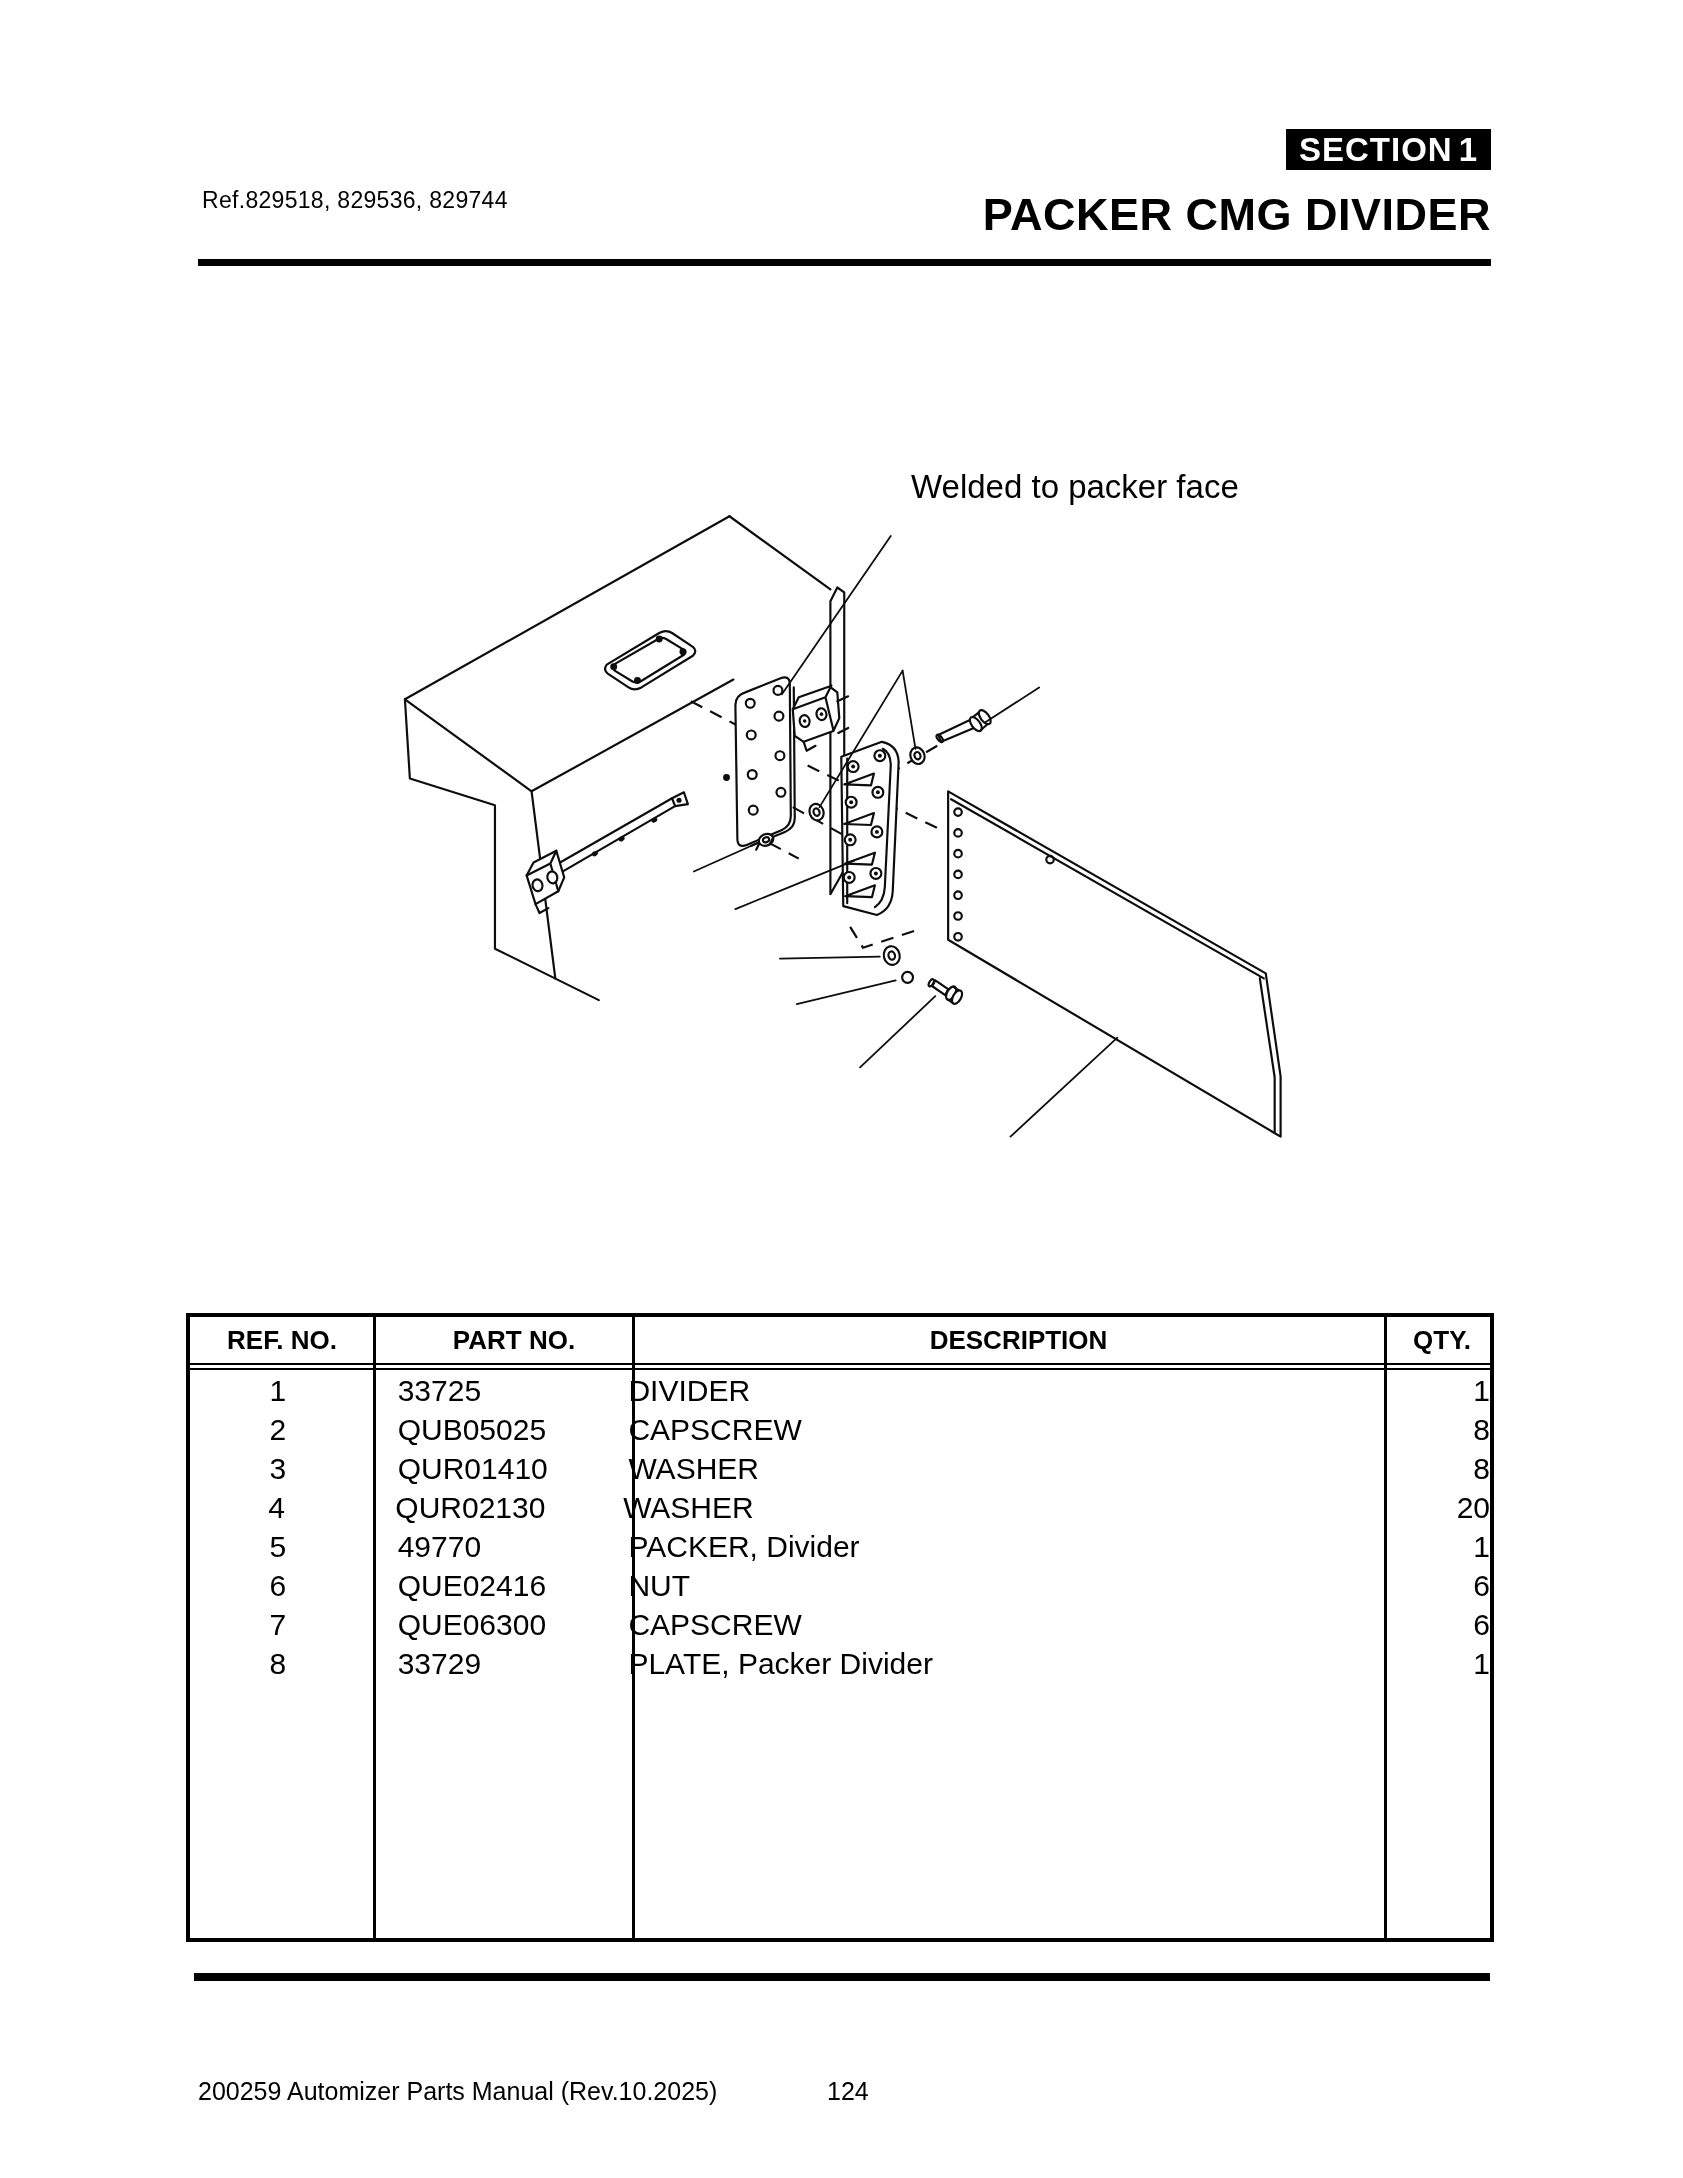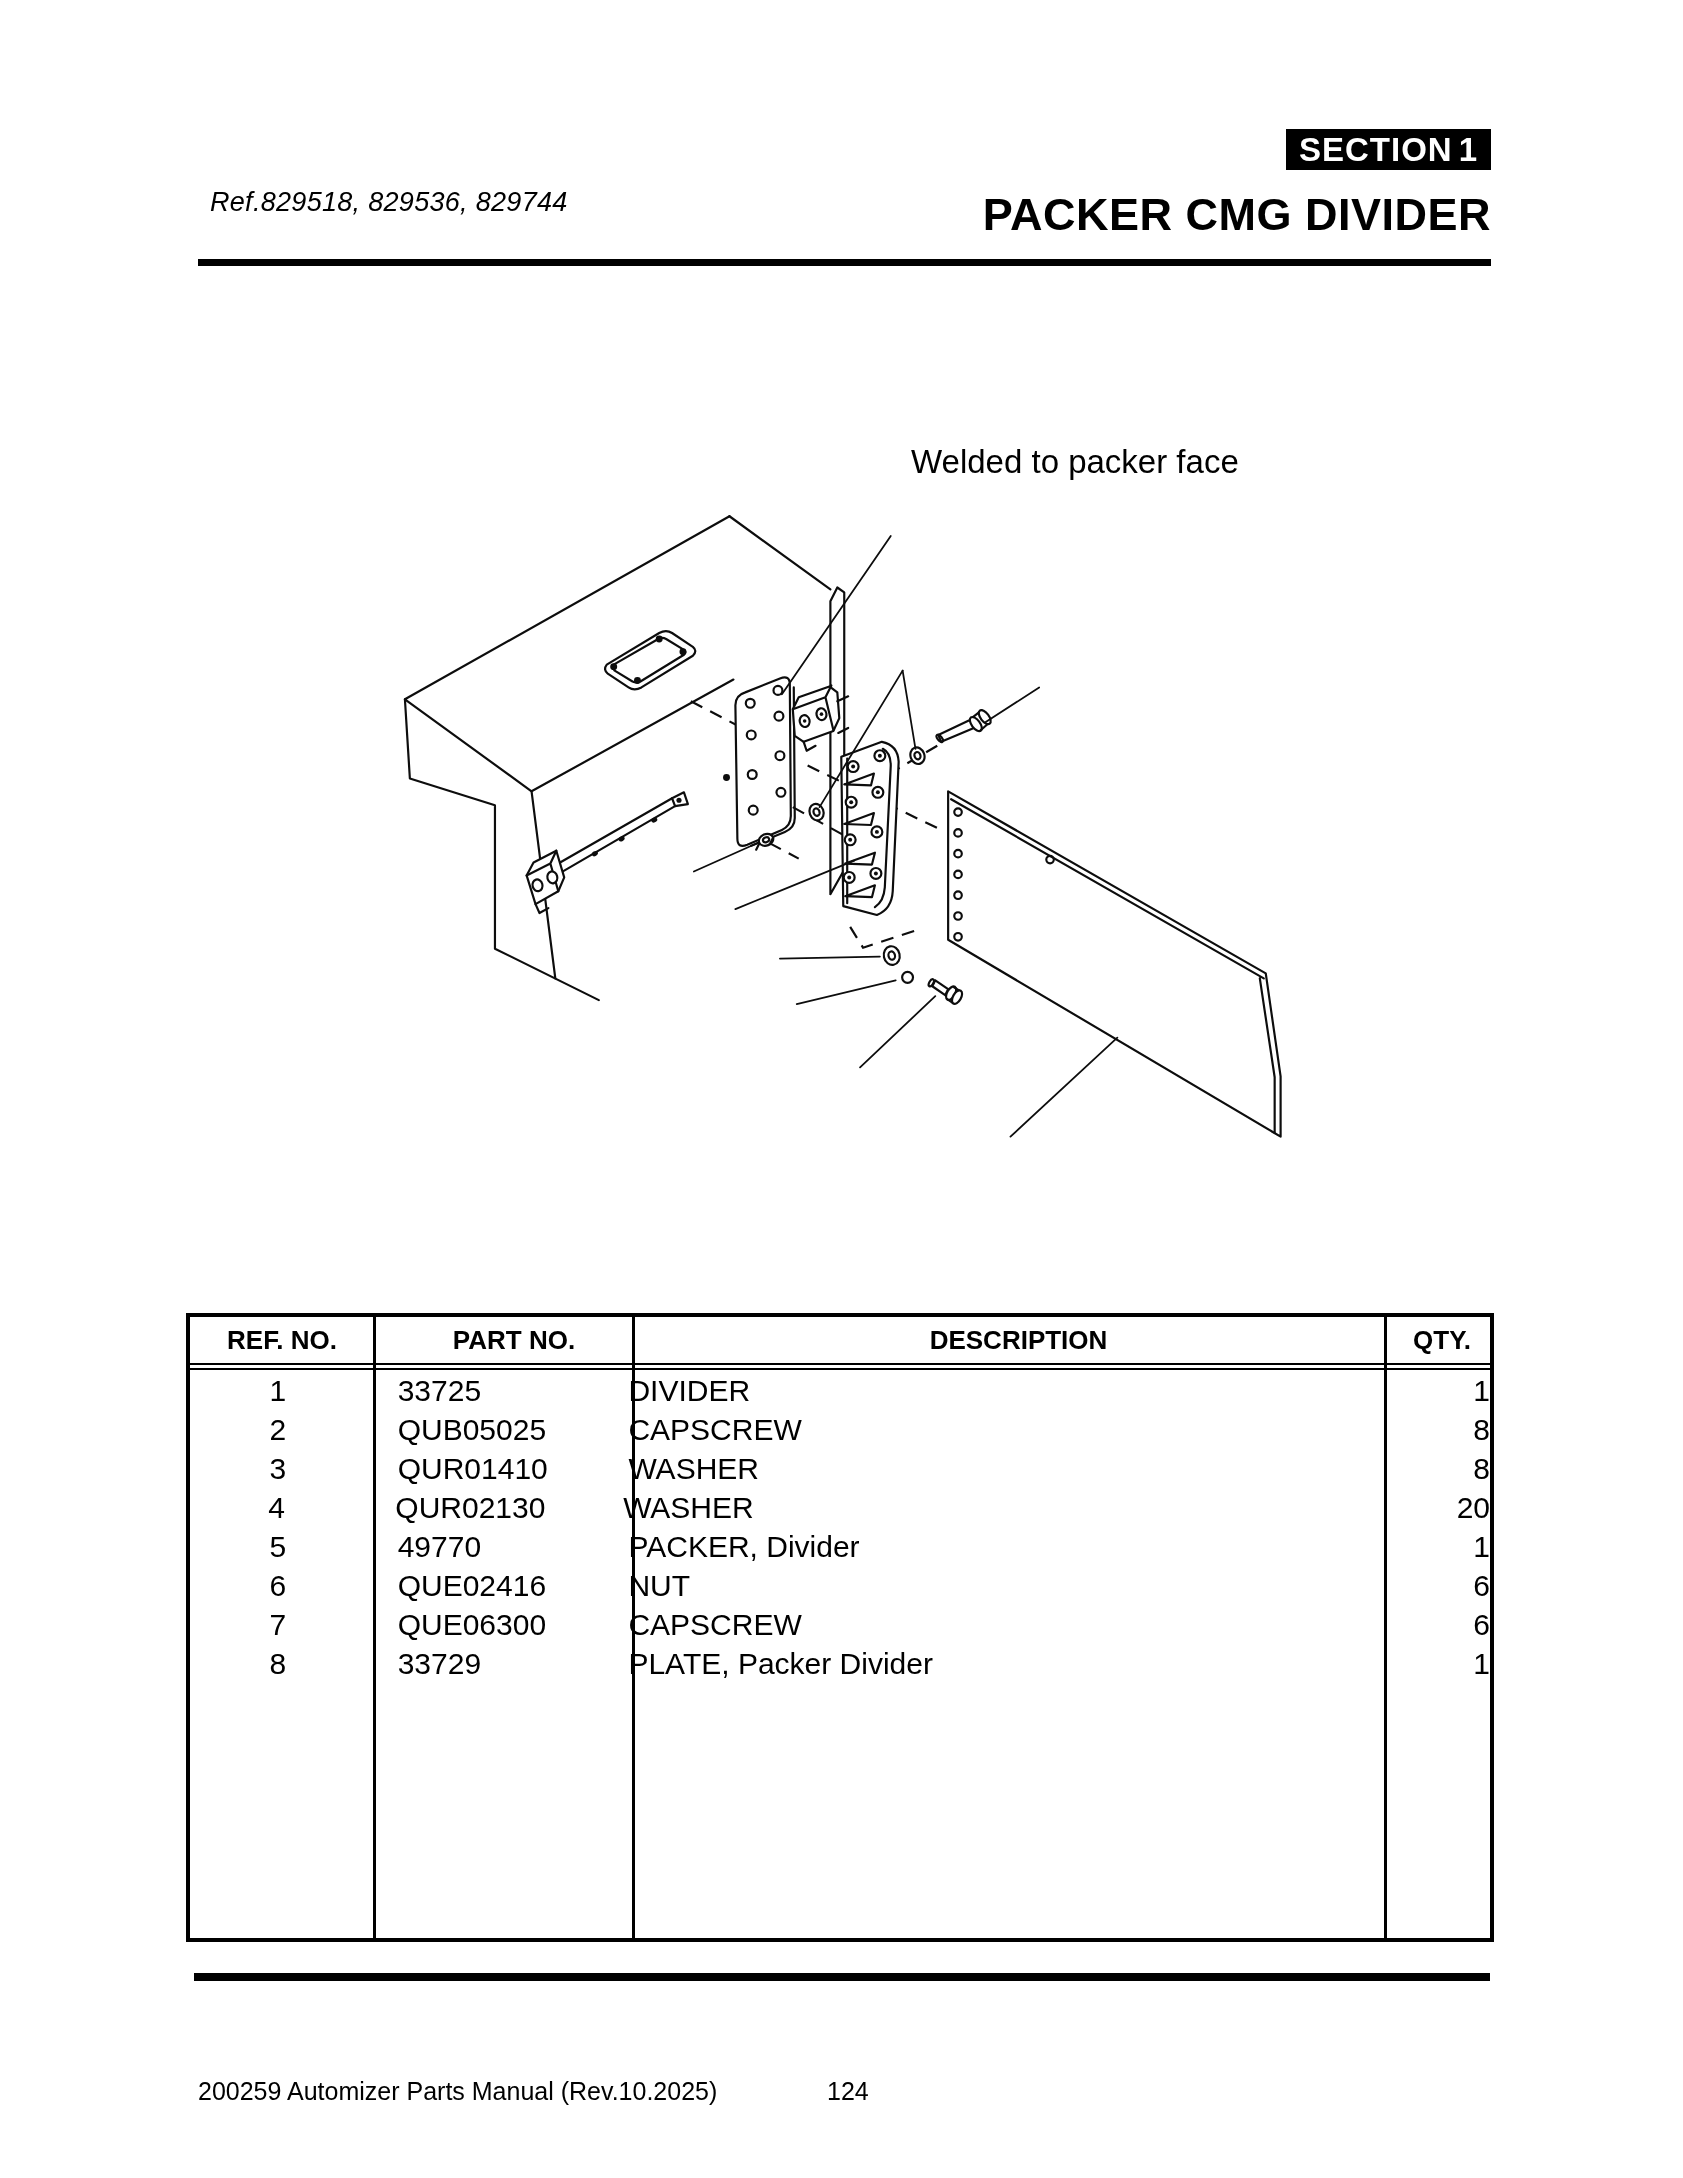--- a/index.html
+++ b/index.html
@@ -3,30 +3,30 @@
 <meta charset="utf-8">
 <style>
   html,body{margin:0;padding:0;background:#888;}
   .page{
     position:relative;width:1683px;height:2178px;background:#ffffff;
     font-family:"Liberation Sans", sans-serif;color:#000;overflow:hidden;
     margin:0 auto;
   }
   .abs{position:absolute;}
   
-  .ref-line{left:210px;top:187px;font-size:27px;font-style:italic;letter-spacing:0.3px;}
+  .ref-line{left:202px;top:187px;font-size:23px;letter-spacing:0.3px;}
   .section-badge{
     left:1286px;top:129px;width:205px;height:41px;background:#000;color:#fff;
     display:flex;align-items:center;justify-content:space-between;
     padding:0 13px;box-sizing:border-box;font-size:33px;font-weight:bold;letter-spacing:1px;
   }
   .page-title{right:192px;top:189px;font-size:45px;font-weight:bold;letter-spacing:0.5px;white-space:nowrap;}
   .rule-top{left:198px;top:259px;width:1293px;height:7px;background:#000;}
   
-  .diagram-note{left:911px;top:443px;font-size:33px;white-space:nowrap;}
+  .diagram-note{left:911px;top:468px;font-size:33px;white-space:nowrap;}
   .diagram-svg{left:347px;top:446px;width:1040px;height:752px;}
   
   .ptable{
     left:186px;top:1313px;width:1308px;height:629px;
     border:4px solid #000;box-sizing:border-box;background:#fff;
   }
   .ptable .vline{position:absolute;top:0;bottom:0;width:3px;background:#000;}
   .ptable .v1{left:183px;} .ptable .v2{left:442px;} .ptable .v3{left:1194px;}
   .thead{
     position:absolute;left:0;right:0;top:0;height:46px;

